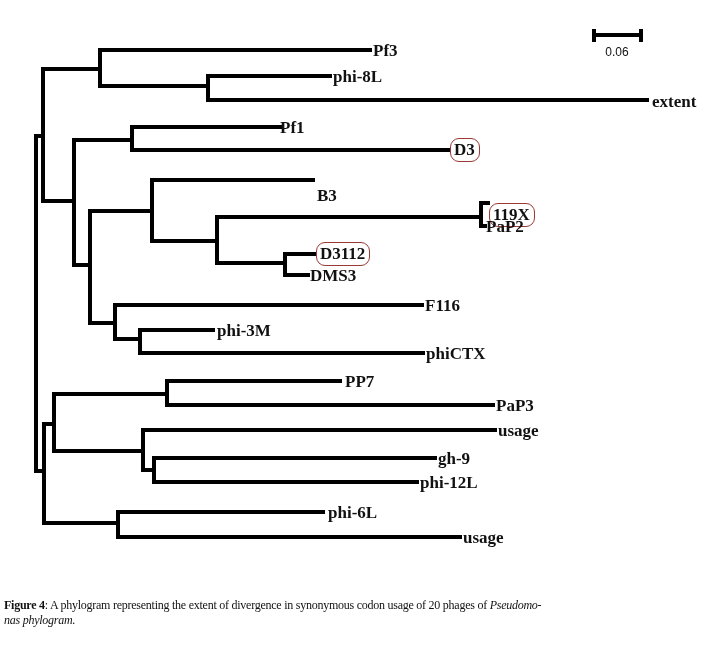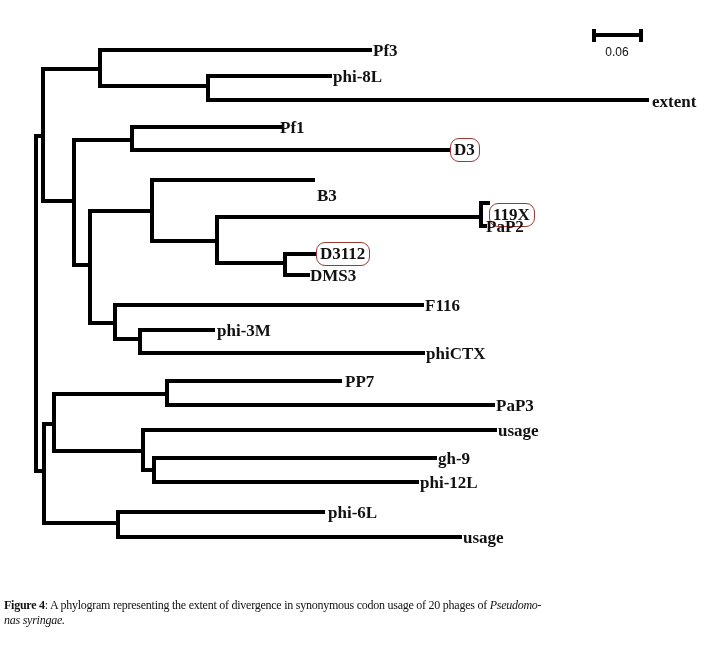--- a/index.html
+++ b/index.html
@@ -110,16 +110,16 @@
 
   <div id="scalebar">
       <div class="bar" style="left: 594px; top: 33px; width: 47px; height: 4px;"></div>
       <div class="tick" style="left: 592px; top: 29px; width: 4px; height: 13px;"></div>
       <div class="tick" style="left: 639px; top: 29px; width: 4px; height: 13px;"></div>
       <div class="lbl" style="left: 617px; top: 45px;">0.06</div>
     </div>
 
   <div id="caption">
     <span class="l1"><b>Figure 4</b><span>: A phylogram representing the extent of divergence in synonymous codon usage of 20 phages  of </span><i>Pseudomo-</i></span><br>
-    <i>nas syringae.</i>
+    <i>nas phylogram.</i>
   </div>
 
 </div>
 
 </body></html>

